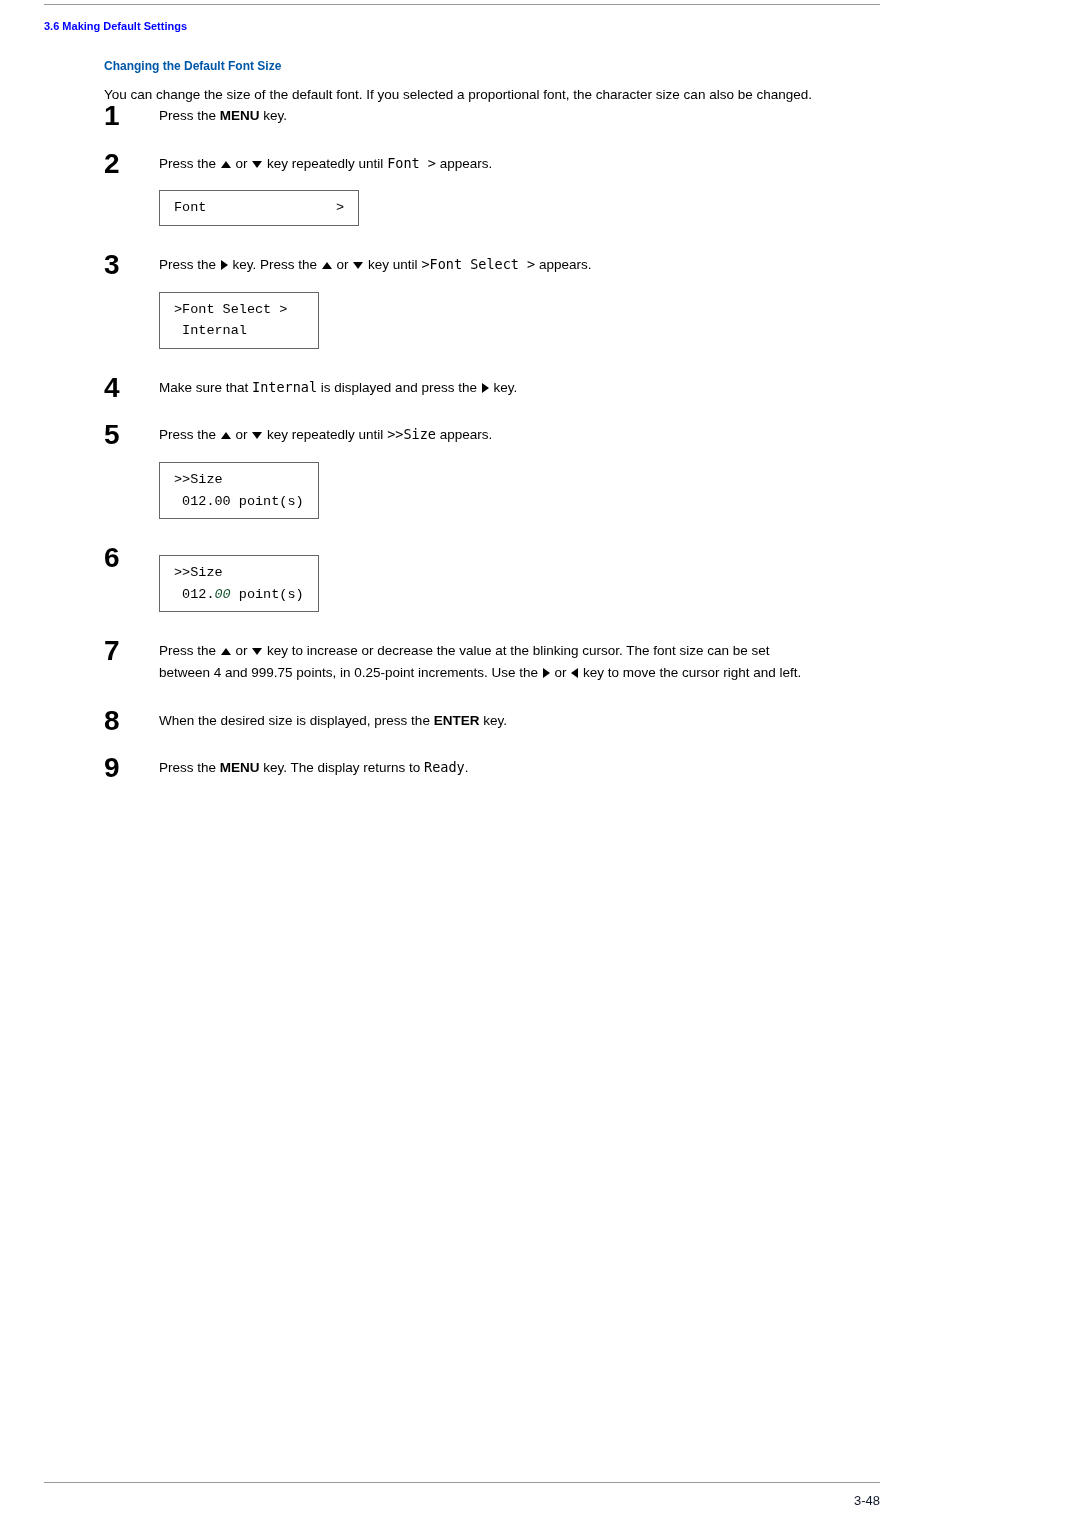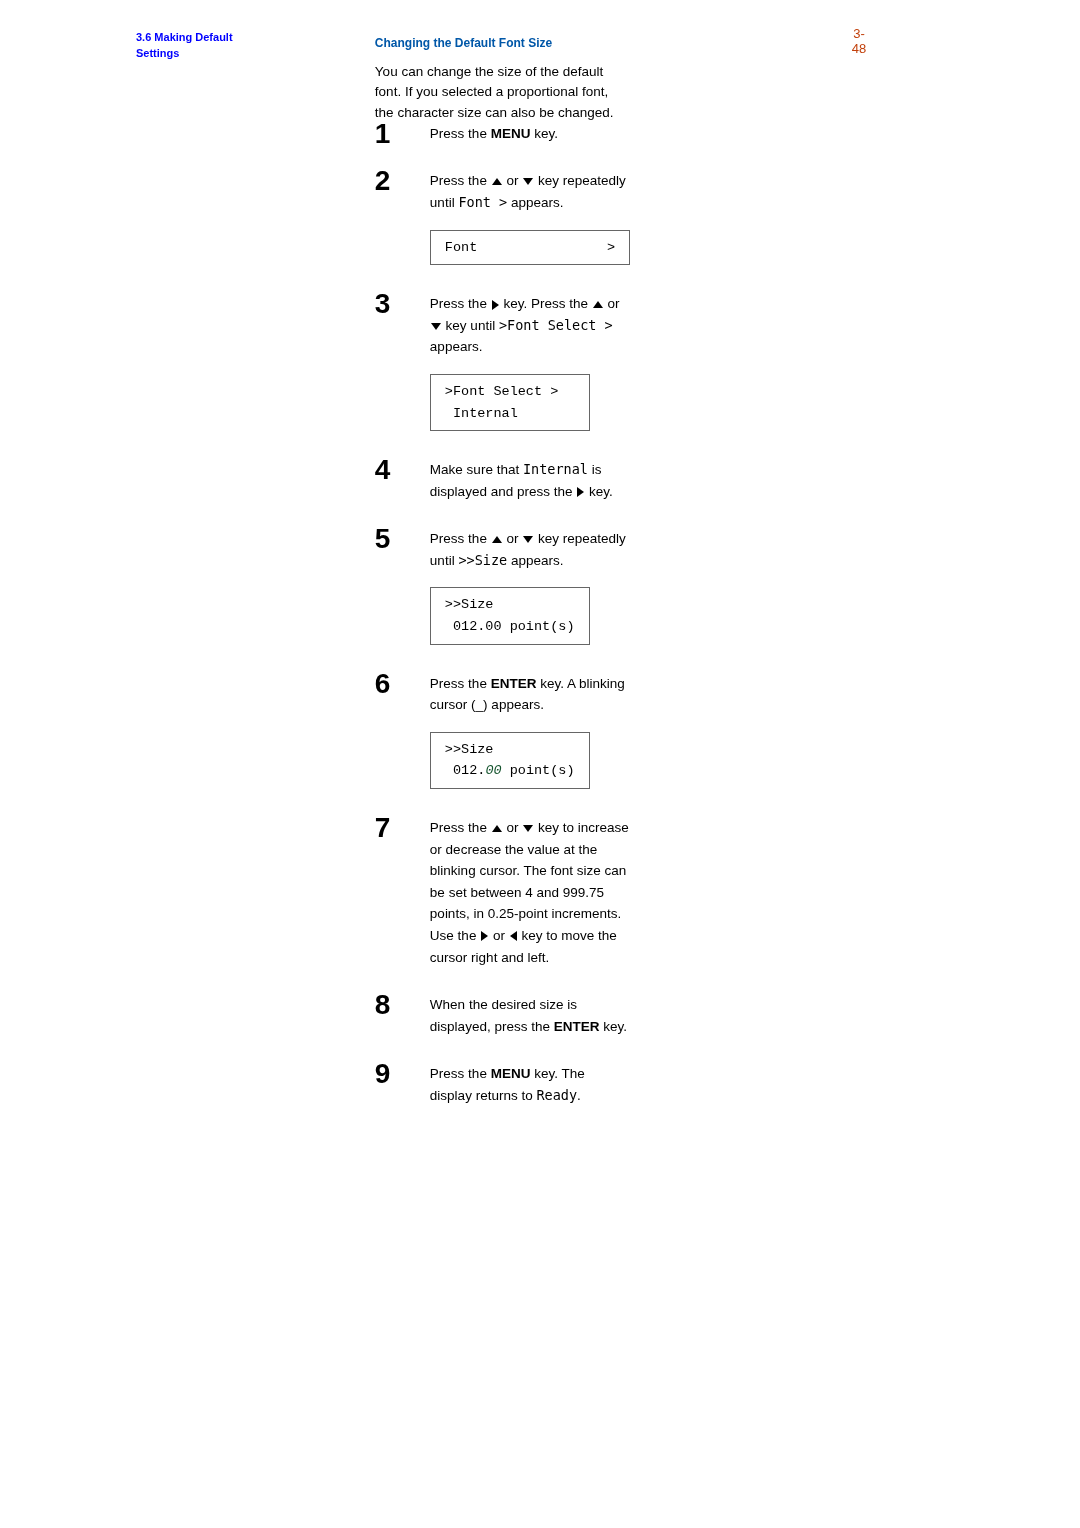--- a/index.html
+++ b/index.html
@@ -7,22 +7,23 @@
       background: #fff;
       font-family: Arial, Helvetica, sans-serif;
       font-size: 14px;
       color: #000;
       width: 1080px;
       min-height: 1528px;
     }
     .page {
       width: 924px;
       min-height: 1528px;
-      padding: 16px;
+      padding: 4px;
       display: flex;
+      flex-direction: column;
     }
     .top-border {
       border-top: 1px solid #999;
       margin: 0 40px;
     }
     .header {
       padding: 12px 40px 6px 40px;
     }
     .header-text {
       font-size: 11px;
@@ -125,24 +126,24 @@
       border-bottom: 5px solid transparent;
       border-right: 7px solid #000;
       vertical-align: middle;
       margin: 0 1px;
     }
     .bottom-border {
       border-top: 1px solid #999;
       margin: 0 40px;
     }
     .footer {
-      text-align: center;
+      text-align: right;
       padding: 10px 40px 16px 40px;
       font-size: 13px;
-      color: #c2410c;
+      color: #0f172a;
     }
   </style>
 </head>
 <body>
 
 <div class="page">
   <div class="top-border"></div>
   <div class="header">
     <span class="header-text">3.6 Making Default Settings</span>
   </div>
@@ -187,21 +188,20 @@
         <div class="step-num">5</div>
         <div class="step-body">
           <p>Press the <span class="triangle-up"></span> or <span class="triangle-down"></span> key repeatedly until <code>&gt;&gt;Size</code> appears.</p>
           <div class="lcd-box">&gt;&gt;Size<br>&nbsp;012.00 point(s)</div>
         </div>
       </div>
 
       <div class="step">
         <div class="step-num">6</div>
         <div class="step-body">
-          <p>Press the <kbd>ENTER</kbd> key. A blinking cursor (_) appears.</p>
           <div class="lcd-box">&gt;&gt;Size<br>&nbsp;012.<span class="cursor-highlight">00</span> point(s)</div>
         </div>
       </div>
 
       <div class="step">
         <div class="step-num">7</div>
         <div class="step-body">
           <p>Press the <span class="triangle-up"></span> or <span class="triangle-down"></span> key to increase or decrease the value at the blinking cursor. The font size can be set between 4 and 999.75 points, in 0.25-point increments. Use the <span class="triangle-right"></span> or <span class="triangle-left"></span> key to move the cursor right and left.</p>
         </div>
       </div>

